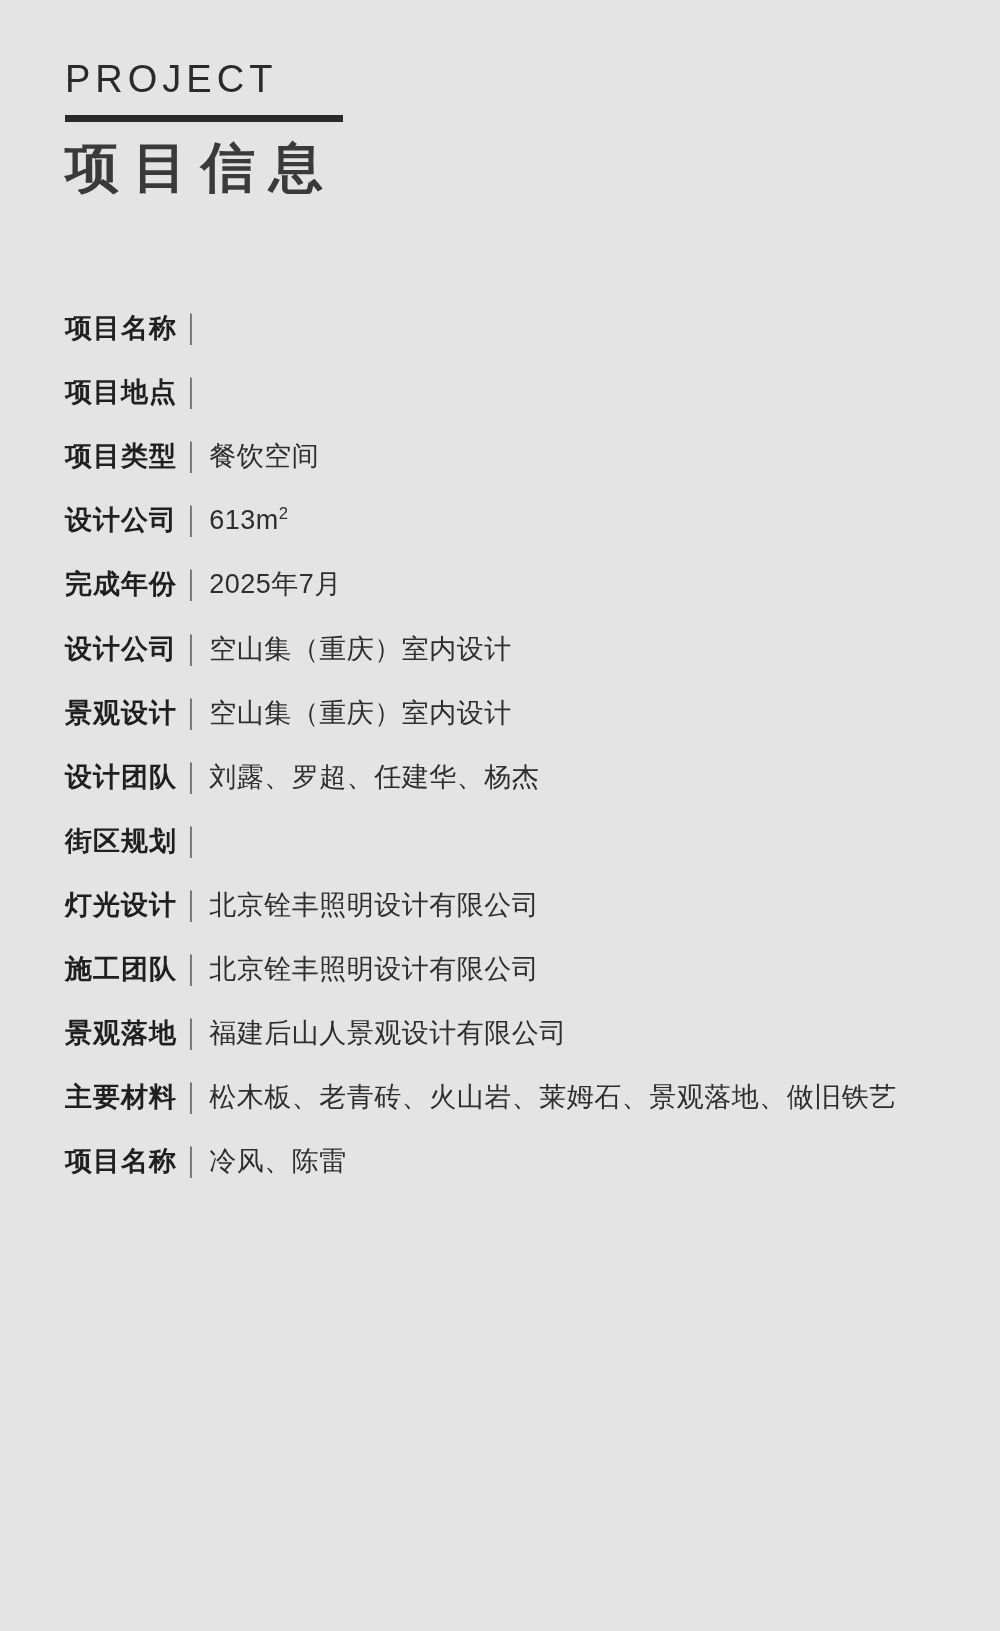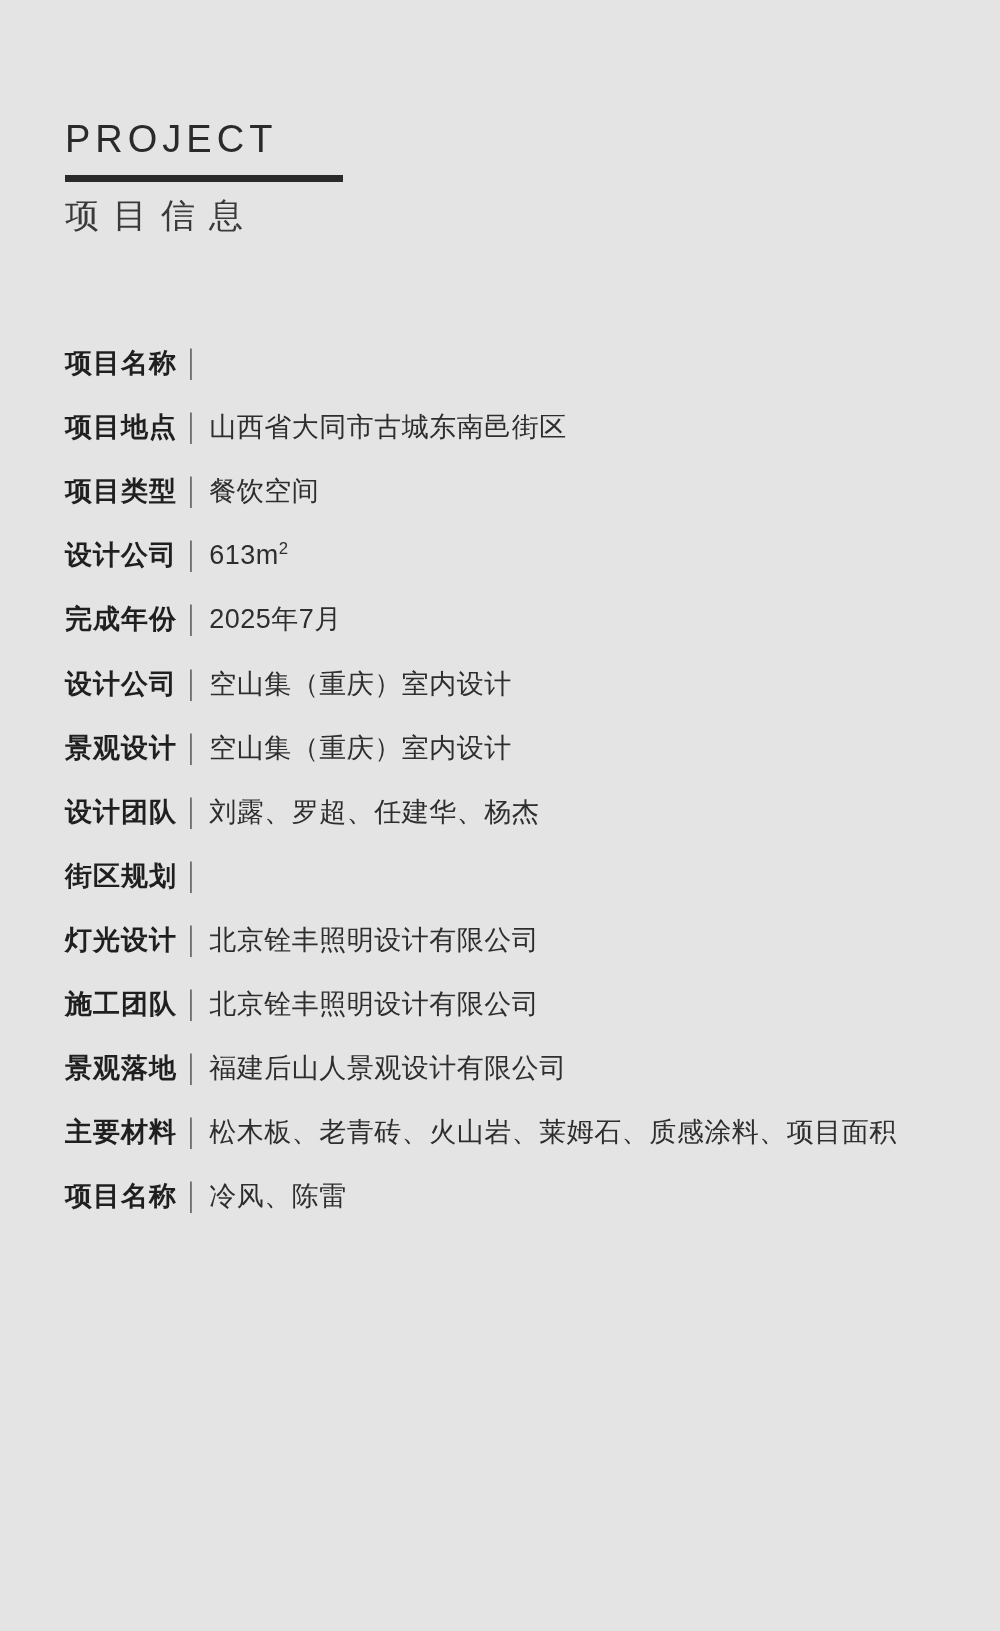--- a/index.html
+++ b/index.html
@@ -12,21 +12,21 @@
     background: #e4e4e4;
     font-family: "Liberation Sans", sans-serif;
     color: #2b2b2b;
     overflow: hidden;
   }
   .page {
     position: relative;
     width: 940px;
     height: 1631px;
     box-sizing: border-box;
-    padding: 118px 60px 0 65px;
+    padding: 58px 60px 0 65px;
   }
   .header {
     margin-bottom: 0;
   }
   .title-en {
     font-size: 38px;
     font-weight: 400;
     letter-spacing: 5px;
     line-height: 1.12;
     color: #2a2a2a;
@@ -34,22 +34,22 @@
   .title-en .line2 {
     display: block;
   }
   .rule {
     width: 278px;
     height: 7px;
     background: #2a2a2a;
     margin: 14px 0 12px 0;
   }
   .title-cn {
-    font-size: 34px;
-    font-weight: 400;
+    font-size: 54px;
+    font-weight: 700;
     letter-spacing: 14px;
     color: #3a3a3a;
     line-height: 1.25;
   }
   .info-list {
     margin-top: 110px;
   }
   .info-row {
     display: flex;
     align-items: baseline;
@@ -95,21 +95,20 @@
   <div class="info-list">
 
     <div class="info-row">
       <span class="info-label">项目名称</span>
       <span class="info-sep">│</span>
     </div>
 
     <div class="info-row">
       <span class="info-label">项目地点</span>
       <span class="info-sep">│</span>
-      <span class="info-value">山西省大同市古城东南邑街区</span>
     </div>
 
     <div class="info-row">
       <span class="info-label">项目类型</span>
       <span class="info-sep">│</span>
       <span class="info-value">餐饮空间</span>
     </div>
 
     <div class="info-row">
       <span class="info-label">设计公司</span>
@@ -160,21 +159,21 @@
 
     <div class="info-row">
       <span class="info-label">景观落地</span>
       <span class="info-sep">│</span>
       <span class="info-value">福建后山人景观设计有限公司</span>
     </div>
 
     <div class="info-row">
       <span class="info-label">主要材料</span>
       <span class="info-sep">│</span>
-      <span class="info-value">松木板、老青砖、火山岩、莱姆石、质感涂料、项目面积</span>
+      <span class="info-value">松木板、老青砖、火山岩、莱姆石、景观落地、做旧铁艺</span>
     </div>
 
     <div class="info-row">
       <span class="info-label">项目名称</span>
       <span class="info-sep">│</span>
       <span class="info-value">冷风、陈雷</span>
     </div>
 
   </div>
 </div>

